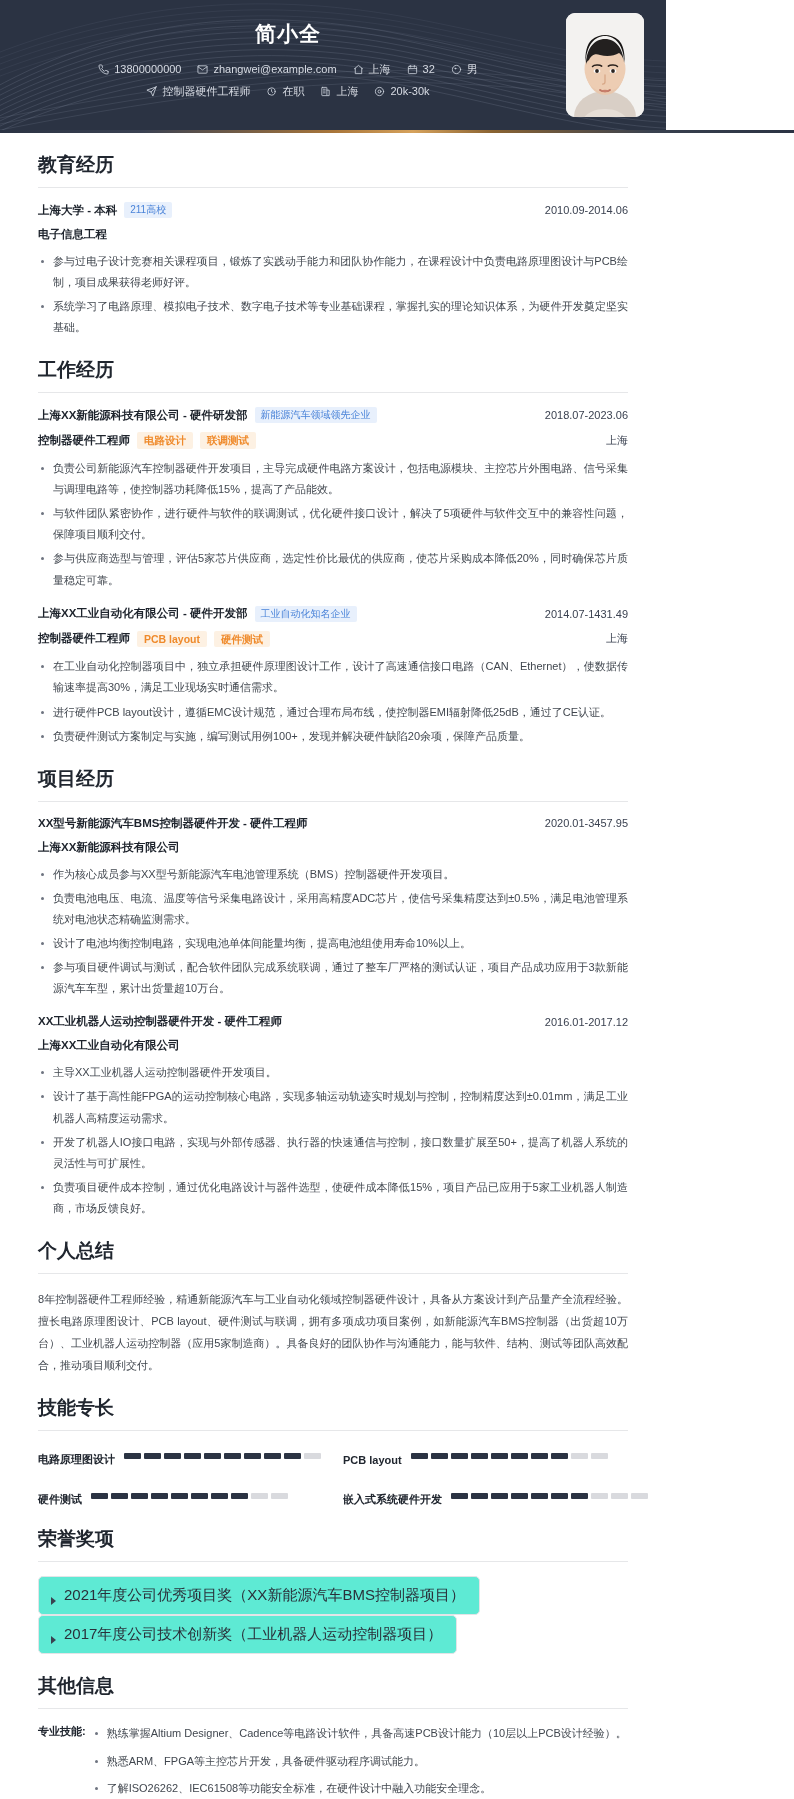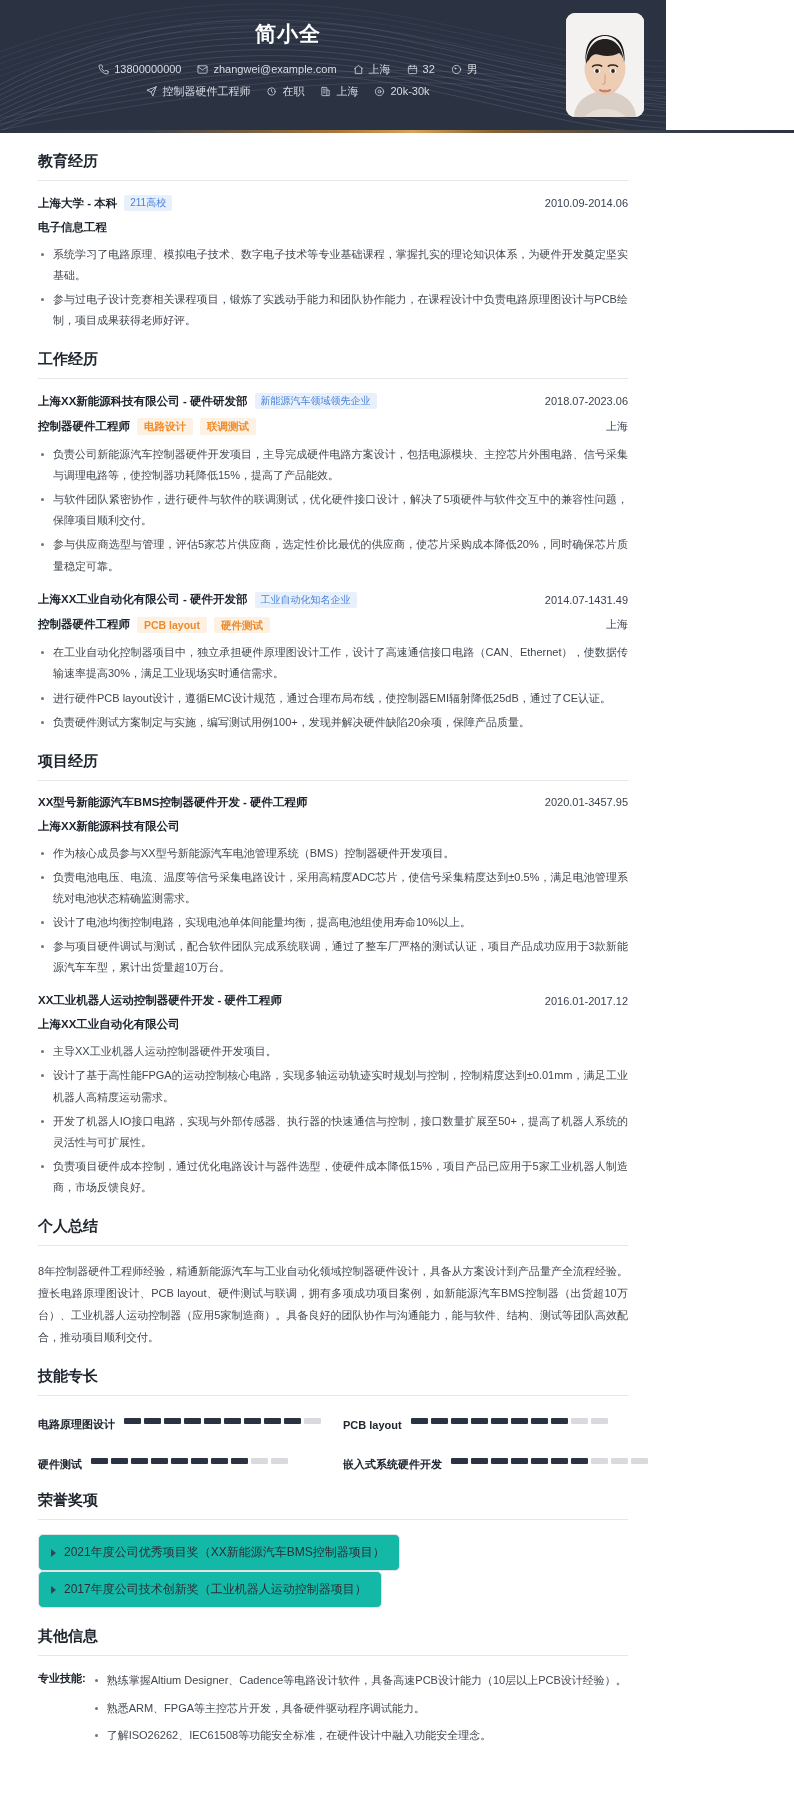--- a/index.html
+++ b/index.html
@@ -70,21 +70,21 @@
     height: 3px;
     width: 794px;
     background: linear-gradient(90deg,#2b3343 0%,#3a4152 18%,#a9763a 42%,#d6a25c 52%,#8a6332 62%,#39414f 82%,#2b3343 100%);
   }
 
   
   .content { padding: 0 38px 26px 38px; }
 
   .section { padding-top: 19px; }
   .section-title {
-    font-size: 15px;
+    font-size: 19px;
     font-weight: 700;
     color: #20262f;
     padding-bottom: 9px;
   }
   .section-rule {
     height: 1px;
     background: #e6e7e9;
     margin-bottom: 14px;
   }
 
@@ -224,25 +224,25 @@
   }
   .seg.on { background: #2b3343; }
 
   
   .award {
     border: 1px solid #e3e4e7;
     border-radius: 5px;
     padding: 9px 14px 9px 12px;
     margin-bottom: 10px;
     display: inline-flex;
-    align-items: center;
+    align-items: flex-end;
     gap: 8px;
-    font-size: 12px;
+    font-size: 15px;
     color: #2a303a;
-    background: #14b8a6;
+    background: #5eead4;
   }
   .award:last-child { margin-bottom: 0; }
   .award-caret {
     width: 0; height: 0;
     border-left: 5px solid #3a4150;
     border-top: 4px solid transparent;
     border-bottom: 4px solid transparent;
     flex: none;
   }
   .award-row { display: flex; }
@@ -422,22 +422,22 @@
       <div class="entry">
         <div class="row">
           <div class="row-left">
             <span class="org">上海大学 - 本科</span>
             <span class="tag-blue">211高校</span>
           </div>
           <span class="date">2010.09-2014.06</span>
         </div>
         <div class="major">电子信息工程</div>
         <ul class="bullets">
+          <li>参与过电子设计竞赛相关课程项目，锻炼了实践动手能力和团队协作能力，在课程设计中负责电路原理图设计与PCB绘制，项目成果获得老师好评。</li>
           <li>系统学习了电路原理、模拟电子技术、数字电子技术等专业基础课程，掌握扎实的理论知识体系，为硬件开发奠定坚实基础。</li>
-          <li>参与过电子设计竞赛相关课程项目，锻炼了实践动手能力和团队协作能力，在课程设计中负责电路原理图设计与PCB绘制，项目成果获得老师好评。</li>
         </ul>
       </div>
     </div>
 
     <div class="section">
       <div class="section-title">工作经历</div>
       <div class="section-rule"></div>
 
       <div class="entry">
         <div class="row">

